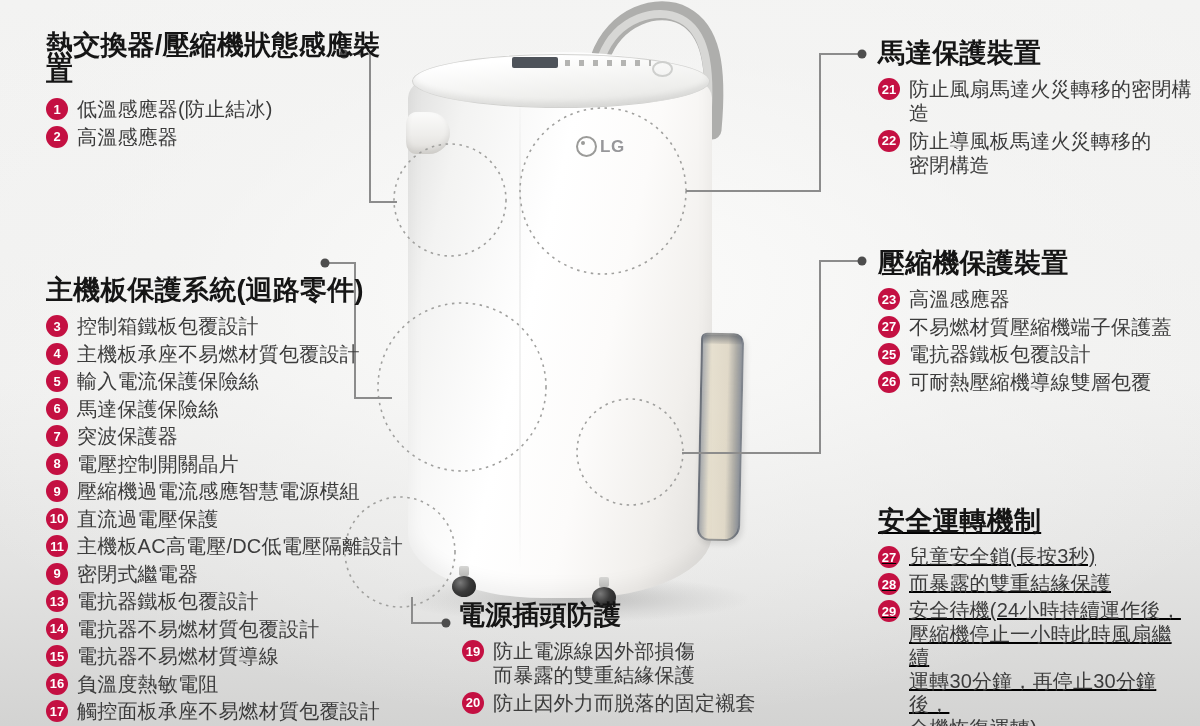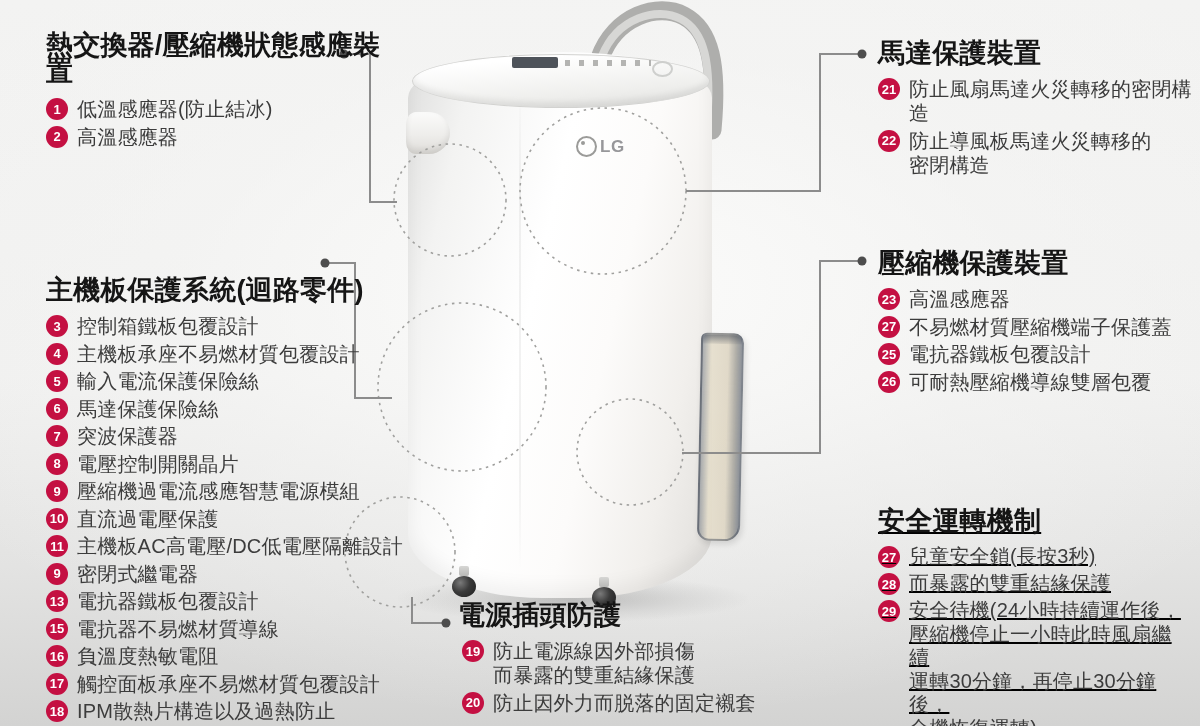--- a/index.html
+++ b/index.html
@@ -184,20 +184,24 @@
         </li>
         <li class="item">
           <span class="badge">9</span>
           <span class="text">密閉式繼電器</span>
         </li>
         <li class="item">
           <span class="badge">13</span>
           <span class="text">電抗器鐵板包覆設計</span>
         </li>
         <li class="item">
+          <span class="badge">14</span>
+          <span class="text">電抗器不易燃材質包覆設計</span>
+        </li>
+        <li class="item">
           <span class="badge">15</span>
           <span class="text">電抗器不易燃材質導線</span>
         </li>
         <li class="item">
           <span class="badge">16</span>
           <span class="text">負溫度熱敏電阻</span>
         </li>
         <li class="item">
           <span class="badge">17</span>
           <span class="text">觸控面板承座不易燃材質包覆設計</span>

